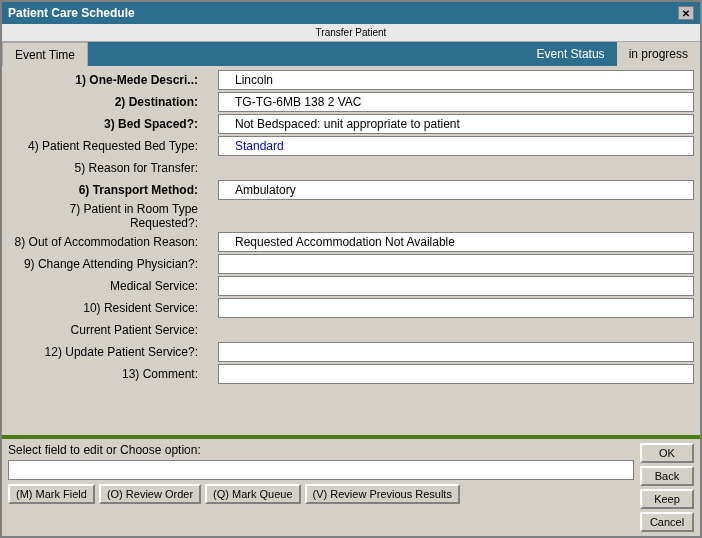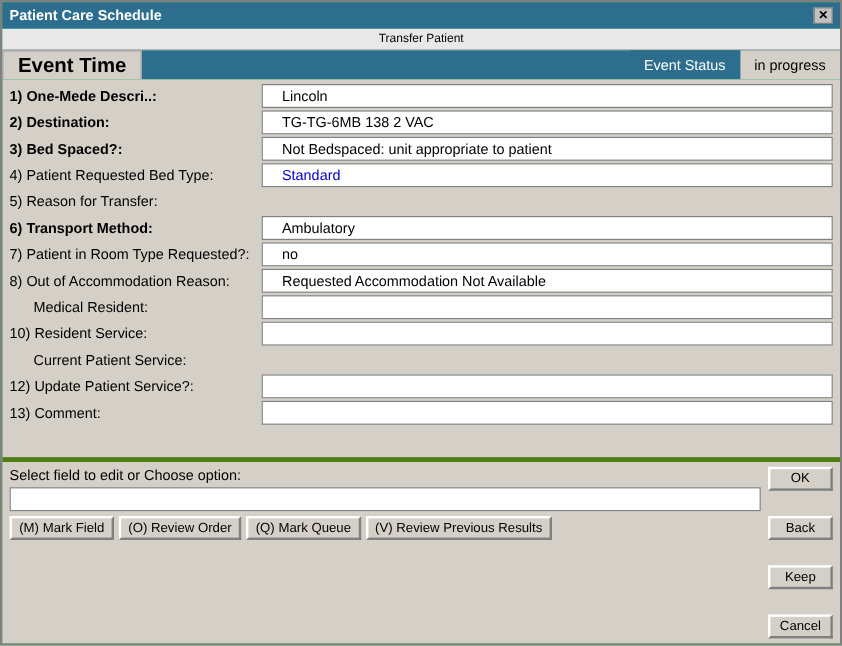--- a/index.html
+++ b/index.html
@@ -7,21 +7,21 @@
       font-family: Arial, sans-serif;
       font-size: 12px;
       background: #c0c0c0;
       width: 702px;
       height: 538px;
       overflow: hidden;
     }
     .window {
       width: 702px;
       height: 538px;
-      background: #22c55e;
+      background: #f9a8d4;
       border: 2px solid #808080;
       display: flex;
       flex-direction: column;
     }
     .title-bar {
       background: #2d6e8e;
       color: white;
       padding: 3px 6px;
       display: flex;
       justify-content: space-between;
@@ -57,25 +57,24 @@
     .tab-bar {
       display: flex;
       background: #2d6e8e;
       height: 24px;
       align-items: stretch;
       flex-shrink: 0;
     }
     .tab {
       padding: 3px 12px;
       color: white;
-      font-size: 17px;
+      font-size: 12px;
       display: flex;
       align-items: center;
       cursor: pointer;
-      font-weight: bold;
     }
     .tab.active {
       background: #d4d0c8;
       color: black;
       border-top: 1px solid #aaa;
       border-left: 1px solid #aaa;
       border-right: 1px solid #aaa;
     }
     .tab-spacer {
       flex: 1;
@@ -122,22 +121,22 @@
     .form-row {
       display: flex;
       align-items: center;
       margin-bottom: 2px;
       min-height: 20px;
     }
     .form-label {
       width: 210px;
       min-width: 210px;
       font-size: 12px;
-      padding-right: 8px;
-      text-align: left;
+      padding-right: 20px;
+      text-align: right;
     }
     .form-label.bold {
       font-weight: bold;
     }
     .form-input {
       flex: 1;
       height: 20px;
       border: 1px solid #808080;
       background: white;
       padding: 1px 16px;
@@ -203,21 +202,21 @@
     .full-bottom {
       display: flex;
       align-items: flex-start;
     }
     .bottom-left {
       flex: 1;
     }
     .bottom-right {
       display: flex;
       flex-direction: column;
-      gap: 21px;
+      gap: 3px;
       margin-left: 6px;
     }
   </style>
 </head>
 <body>
 
 <div class="window">
 
   <div class="title-bar">
     <span class="title-bar-text">Patient Care Schedule</span>
@@ -258,28 +257,31 @@
         </div>
         <div class="form-row">
           <div class="form-label">5)  Reason for Transfer:</div>
         </div>
         <div class="form-row">
           <div class="form-label bold">6)  Transport Method:</div>
           <input type="text" class="form-input" value="Ambulatory" style="">
         </div>
         <div class="form-row">
           <div class="form-label">7)  Patient in Room Type Requested?:</div>
-          <input type="text" class="form-input" value="no" style="">
         </div>
         <div class="form-row">
           <div class="form-label">8)  Out of Accommodation Reason:</div>
           <input type="text" class="form-input" value="Requested Accommodation Not Available" style="">
         </div>
         <div class="form-row">
-          <div class="form-label indented">       Medical Resident:</div>
+          <div class="form-label">9)  Change Attending Physician?:</div>
+          <input type="text" class="form-input" style="">
+        </div>
+        <div class="form-row">
+          <div class="form-label indented">       Medical Service:</div>
           <input type="text" class="form-input" style="">
         </div>
         <div class="form-row">
           <div class="form-label">10)  Resident Service:</div>
           <input type="text" class="form-input" style="">
         </div>
         <div class="form-row">
           <div class="form-label indented">       Current Patient Service:</div>
         </div>
         <div class="form-row">

